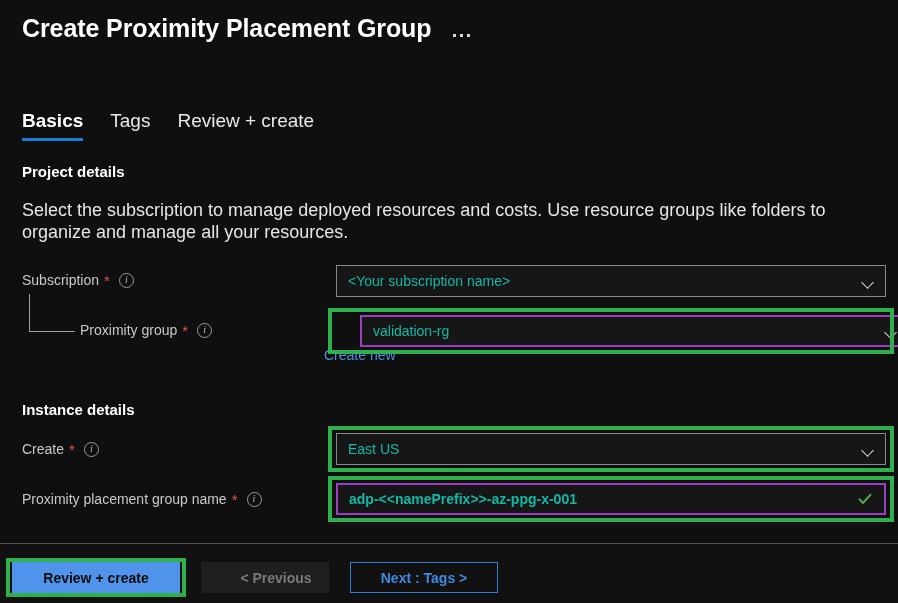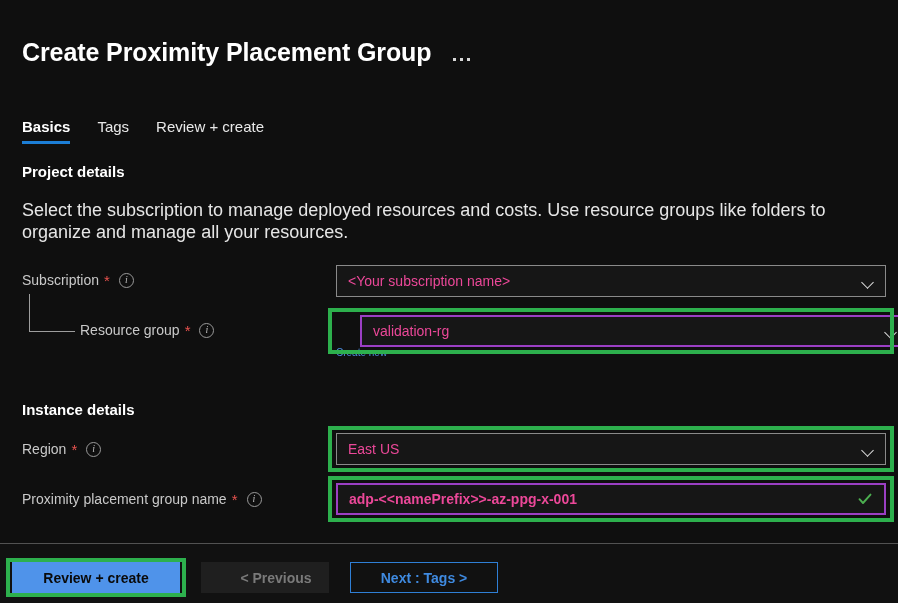--- a/index.html
+++ b/index.html
@@ -21,21 +21,20 @@
 
   
   .page-header {
     position: absolute;
     left: 0; top: 0;
     width: 896px;
     height: 56px;
     display: flex;
     align-items: center;
     padding-left: 22px;
-    margin-top: 24px;
   }
   .page-title {
     font-size: 25px;
     font-weight: bold;
     color: #ffffff;
     letter-spacing: -0.1px;
     line-height: 1;
   }
   .ellipsis-menu {
     margin-left: 22px;
@@ -53,28 +52,27 @@
   }
 
   
   .tabbar {
     position: absolute;
     left: 22px; top: 110px;
     display: flex;
     align-items: flex-start;
   }
   .tab {
-    font-size: 15px;
+    font-size: 19px;
     color: #e8e8e8;
     padding: 0 0 9px 0;
     margin-right: 27px;
     cursor: pointer;
     position: relative;
     white-space: nowrap;
-    margin-top: 8px;
   }
   .tab.active {
     font-weight: bold;
     color: #ffffff;
   }
   .tab.active::after {
     content: "";
     position: absolute;
     left: 0; right: 0; bottom: 0;
     height: 3px;
@@ -152,21 +150,21 @@
     position: absolute;
     left: 336px;
     width: 550px;
     height: 32px;
   }
   .azure-input {
     width: 100%;
     height: 100%;
     background: #161616;
     border: 1px solid #8a8a8a;
-    color: #ec4899;
+    color: #14b8a6;
     font-size: 14px;
     font-family: "Liberation Sans", "DejaVu Sans", sans-serif;
     padding: 0 34px 0 11px;
     display: flex;
     align-items: center;
     cursor: pointer;
     position: relative;
     overflow: hidden;
     white-space: nowrap;
   }
@@ -213,22 +211,22 @@
     z-index: 6;
   }
   #anno-resource-group { left: 328px; top: 308px; width: 566px; height: 46px; }
   #anno-region { left: 328px; top: 426px; width: 566px; height: 46px; }
   #anno-ppg-name { left: 328px; top: 476px; width: 566px; height: 46px; }
   #anno-review-create { left: 6px; top: 558px; width: 180px; height: 39px; }
 
   
   .create-new-link {
     position: absolute;
-    left: 336px; top: 347px;
-    font-size: 10px;
+    left: 324px; top: 347px;
+    font-size: 14px;
     color: #4c8fe0;
     cursor: pointer;
     z-index: 2;
   }
 
   
   .footer-divider {
     position: absolute;
     left: 0; top: 543px;
     width: 898px;
@@ -308,37 +306,37 @@
 <div class="field-control" id="ctrl-subscription">
   <div class="azure-input">
     <span>&lt;Your subscription name&gt;</span>
     <span class="chevron"></span>
   </div>
 </div>
 
 <div class="tree-connector"></div>
 
 <div class="field-label" id="label-resource-group">
-  <span>Resource group</span>
+  <span>Proximity group</span>
   <span class="req-star">*</span>
   <span class="info-icon">i</span>
 </div>
 <div class="field-control" id="ctrl-resource-group">
   <div class="azure-input focused">
     <span>validation-rg</span>
     <span class="chevron"></span>
   </div>
 </div>
 <div class="annotation-box" id="anno-resource-group"></div>
 <div class="create-new-link">Create new</div>
 
 <div class="section-title" id="instance-details-title">Instance details</div>
 
 <div class="field-label" id="label-region">
-  <span>Region</span>
+  <span>Create</span>
   <span class="req-star">*</span>
   <span class="info-icon">i</span>
 </div>
 <div class="field-control" id="ctrl-region">
   <div class="azure-input">
     <span>East US</span>
     <span class="chevron"></span>
   </div>
 </div>
 <div class="annotation-box" id="anno-region"></div>

